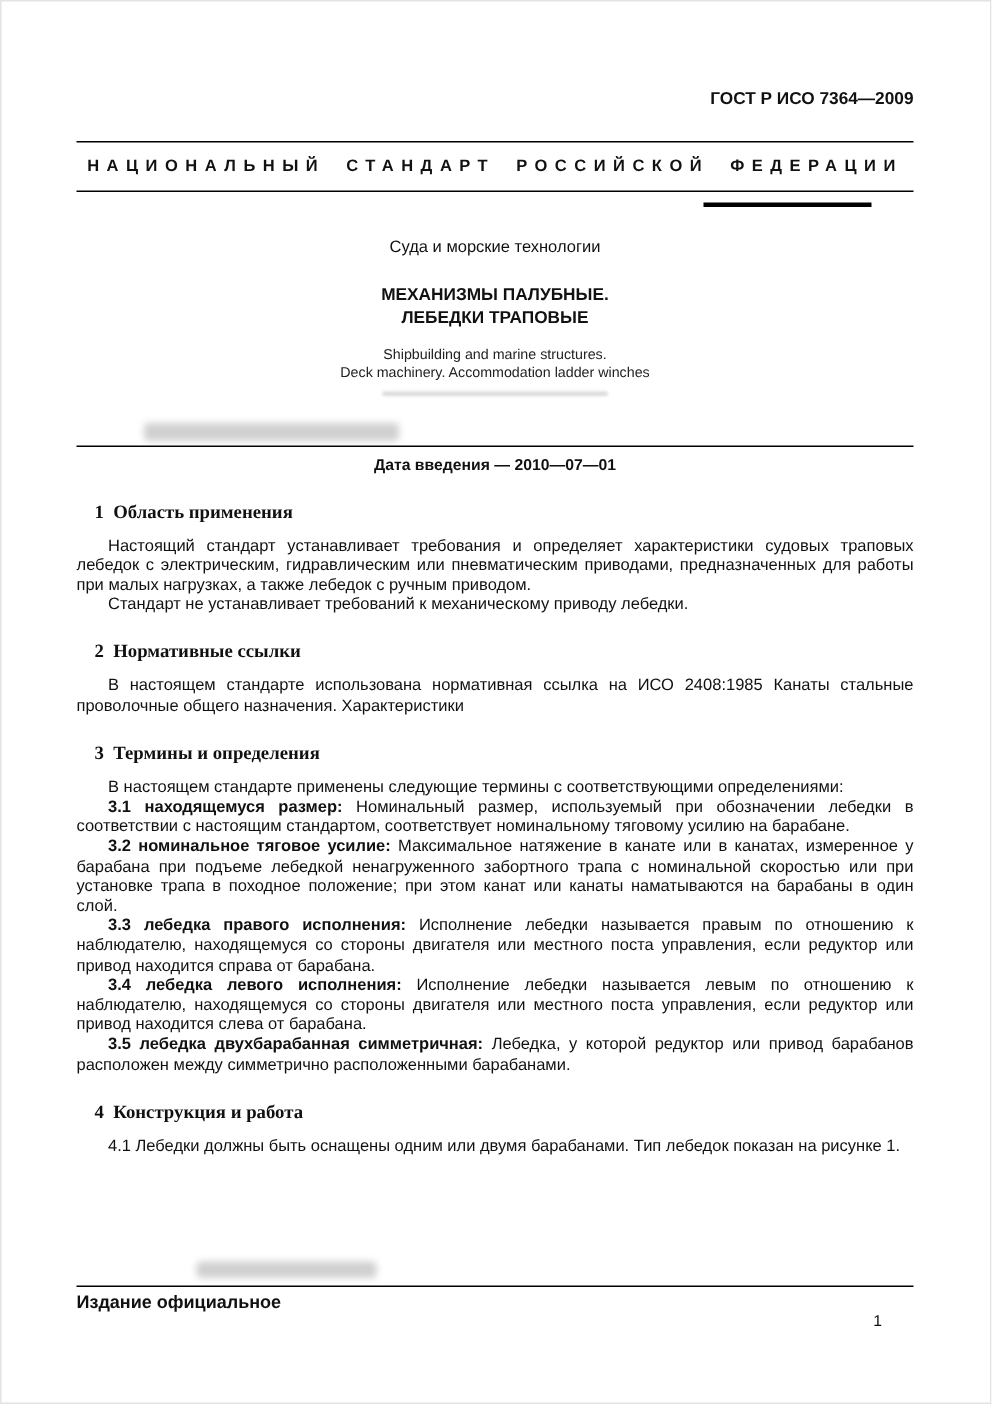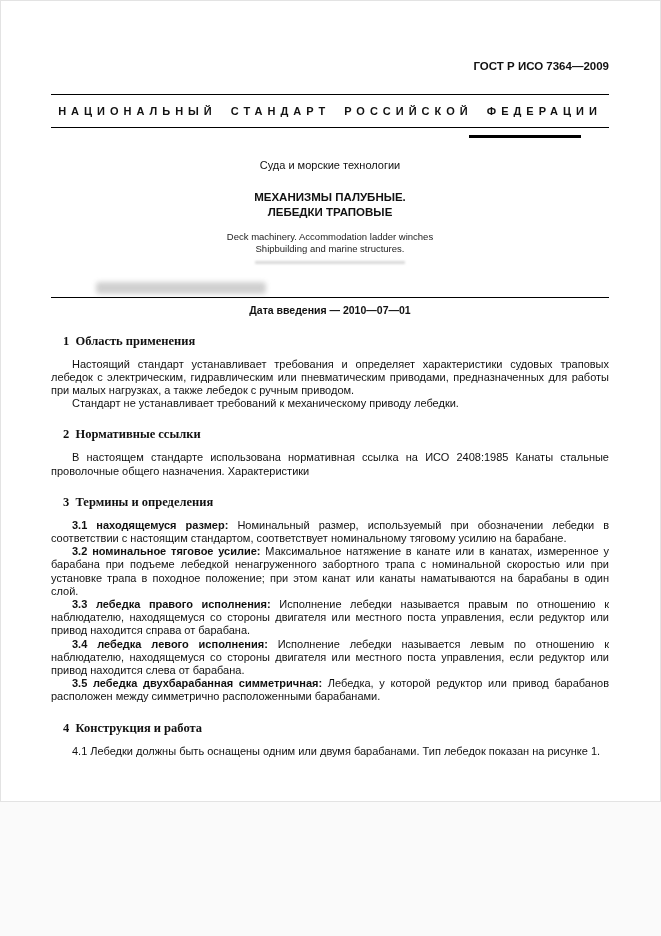--- a/index.html
+++ b/index.html
@@ -1,19 +1,19 @@
 <!DOCTYPE html>
 <html><head>
 <meta charset="utf-8">
 <style>
   html, body { margin: 0; padding: 0; background: #fafafa; }
   .page {
     position: relative;
     width: 661px;
-    height: 802px;
+    height: 936px;
     margin: 0 auto;
     background: #ffffff;
     border: 1px solid #e3e3e3;
     box-sizing: border-box;
     font-family: "Liberation Sans", sans-serif;
     color: #111;
     overflow: hidden;
   }
   .content { padding: 58px 51px 0 50px; }
 
@@ -124,37 +124,38 @@
     <div class="std-type">НАЦИОНАЛЬНЫЙ СТАНДАРТ РОССИЙСКОЙ ФЕДЕРАЦИИ</div>
     <div class="rule rule-2"></div>
     <div class="short-mark"></div>
 
     <div class="subject">Суда и морские технологии</div>
     <div class="doc-title">
       <div>МЕХАНИЗМЫ ПАЛУБНЫЕ.</div>
       <div>ЛЕБЕДКИ ТРАПОВЫЕ</div>
     </div>
     <div class="title-en">
+      <div>Shipbuilding and marine structures.</div>
       <div>Deck machinery. Accommodation ladder winches</div>
-      <div>Shipbuilding and marine structures.</div>
     </div>
     <div class="faint-mark"></div>
 
     <div class="smudge smudge-1"></div>
     <div class="rule rule-3"></div>
     <div class="intro-date">Дата введения — 2010—07—01</div>
 
     <h2 class="section-heading">1&nbsp;&nbsp;Область применения</h2>
     <p class="para">Настоящий стандарт устанавливает требования и определяет характеристики судовых траповых лебедок с электрическим, гидравлическим или пневматическим приводами, предназначенных для работы при малых нагрузках, а также лебедок с ручным приводом.</p>
     <p class="para">Стандарт не устанавливает требований к механическому приводу лебедки.</p>
 
     <h2 class="section-heading">2&nbsp;&nbsp;Нормативные ссылки</h2>
     <p class="para">В настоящем стандарте использована нормативная ссылка на ИСО 2408:1985 Канаты стальные проволочные общего назначения. Характеристики</p>
 
     <h2 class="section-heading">3&nbsp;&nbsp;Термины и определения</h2>
+    <p class="para">В настоящем стандарте применены следующие термины с соответствующими определениями:</p>
 
     <p class="para"><b>3.1</b> <b>находящемуся размер:</b> <span>Номинальный размер, используемый при обозначении лебедки в соответствии с настоящим стандартом, соответствует номинальному тяговому усилию на барабане.</span></p>
     <p class="para"><b>3.2</b> <b>номинальное тяговое усилие:</b> <span>Максимальное натяжение в канате или в канатах, измеренное у барабана при подъеме лебедкой ненагруженного забортного трапа с номинальной скоростью или при установке трапа в походное положение; при этом канат или канаты наматываются на барабаны в один слой.</span></p>
     <p class="para"><b>3.3</b> <b>лебедка правого исполнения:</b> <span>Исполнение лебедки называется правым по отношению к наблюдателю, находящемуся со стороны двигателя или местного поста управления, если редуктор или привод находится справа от барабана.</span></p>
     <p class="para"><b>3.4</b> <b>лебедка левого исполнения:</b> <span>Исполнение лебедки называется левым по отношению к наблюдателю, находящемуся со стороны двигателя или местного поста управления, если редуктор или привод находится слева от барабана.</span></p>
     <p class="para"><b>3.5</b> <b>лебедка двухбарабанная симметричная:</b> <span>Лебедка, у которой редуктор или привод барабанов расположен между симметрично расположенными барабанами.</span></p>
 
     <h2 class="section-heading">4&nbsp;&nbsp;Конструкция и работа</h2>
     <p class="para">4.1&nbsp;Лебедки должны быть оснащены одним или двумя барабанами. Тип лебедок показан на рисунке 1.</p>
 

